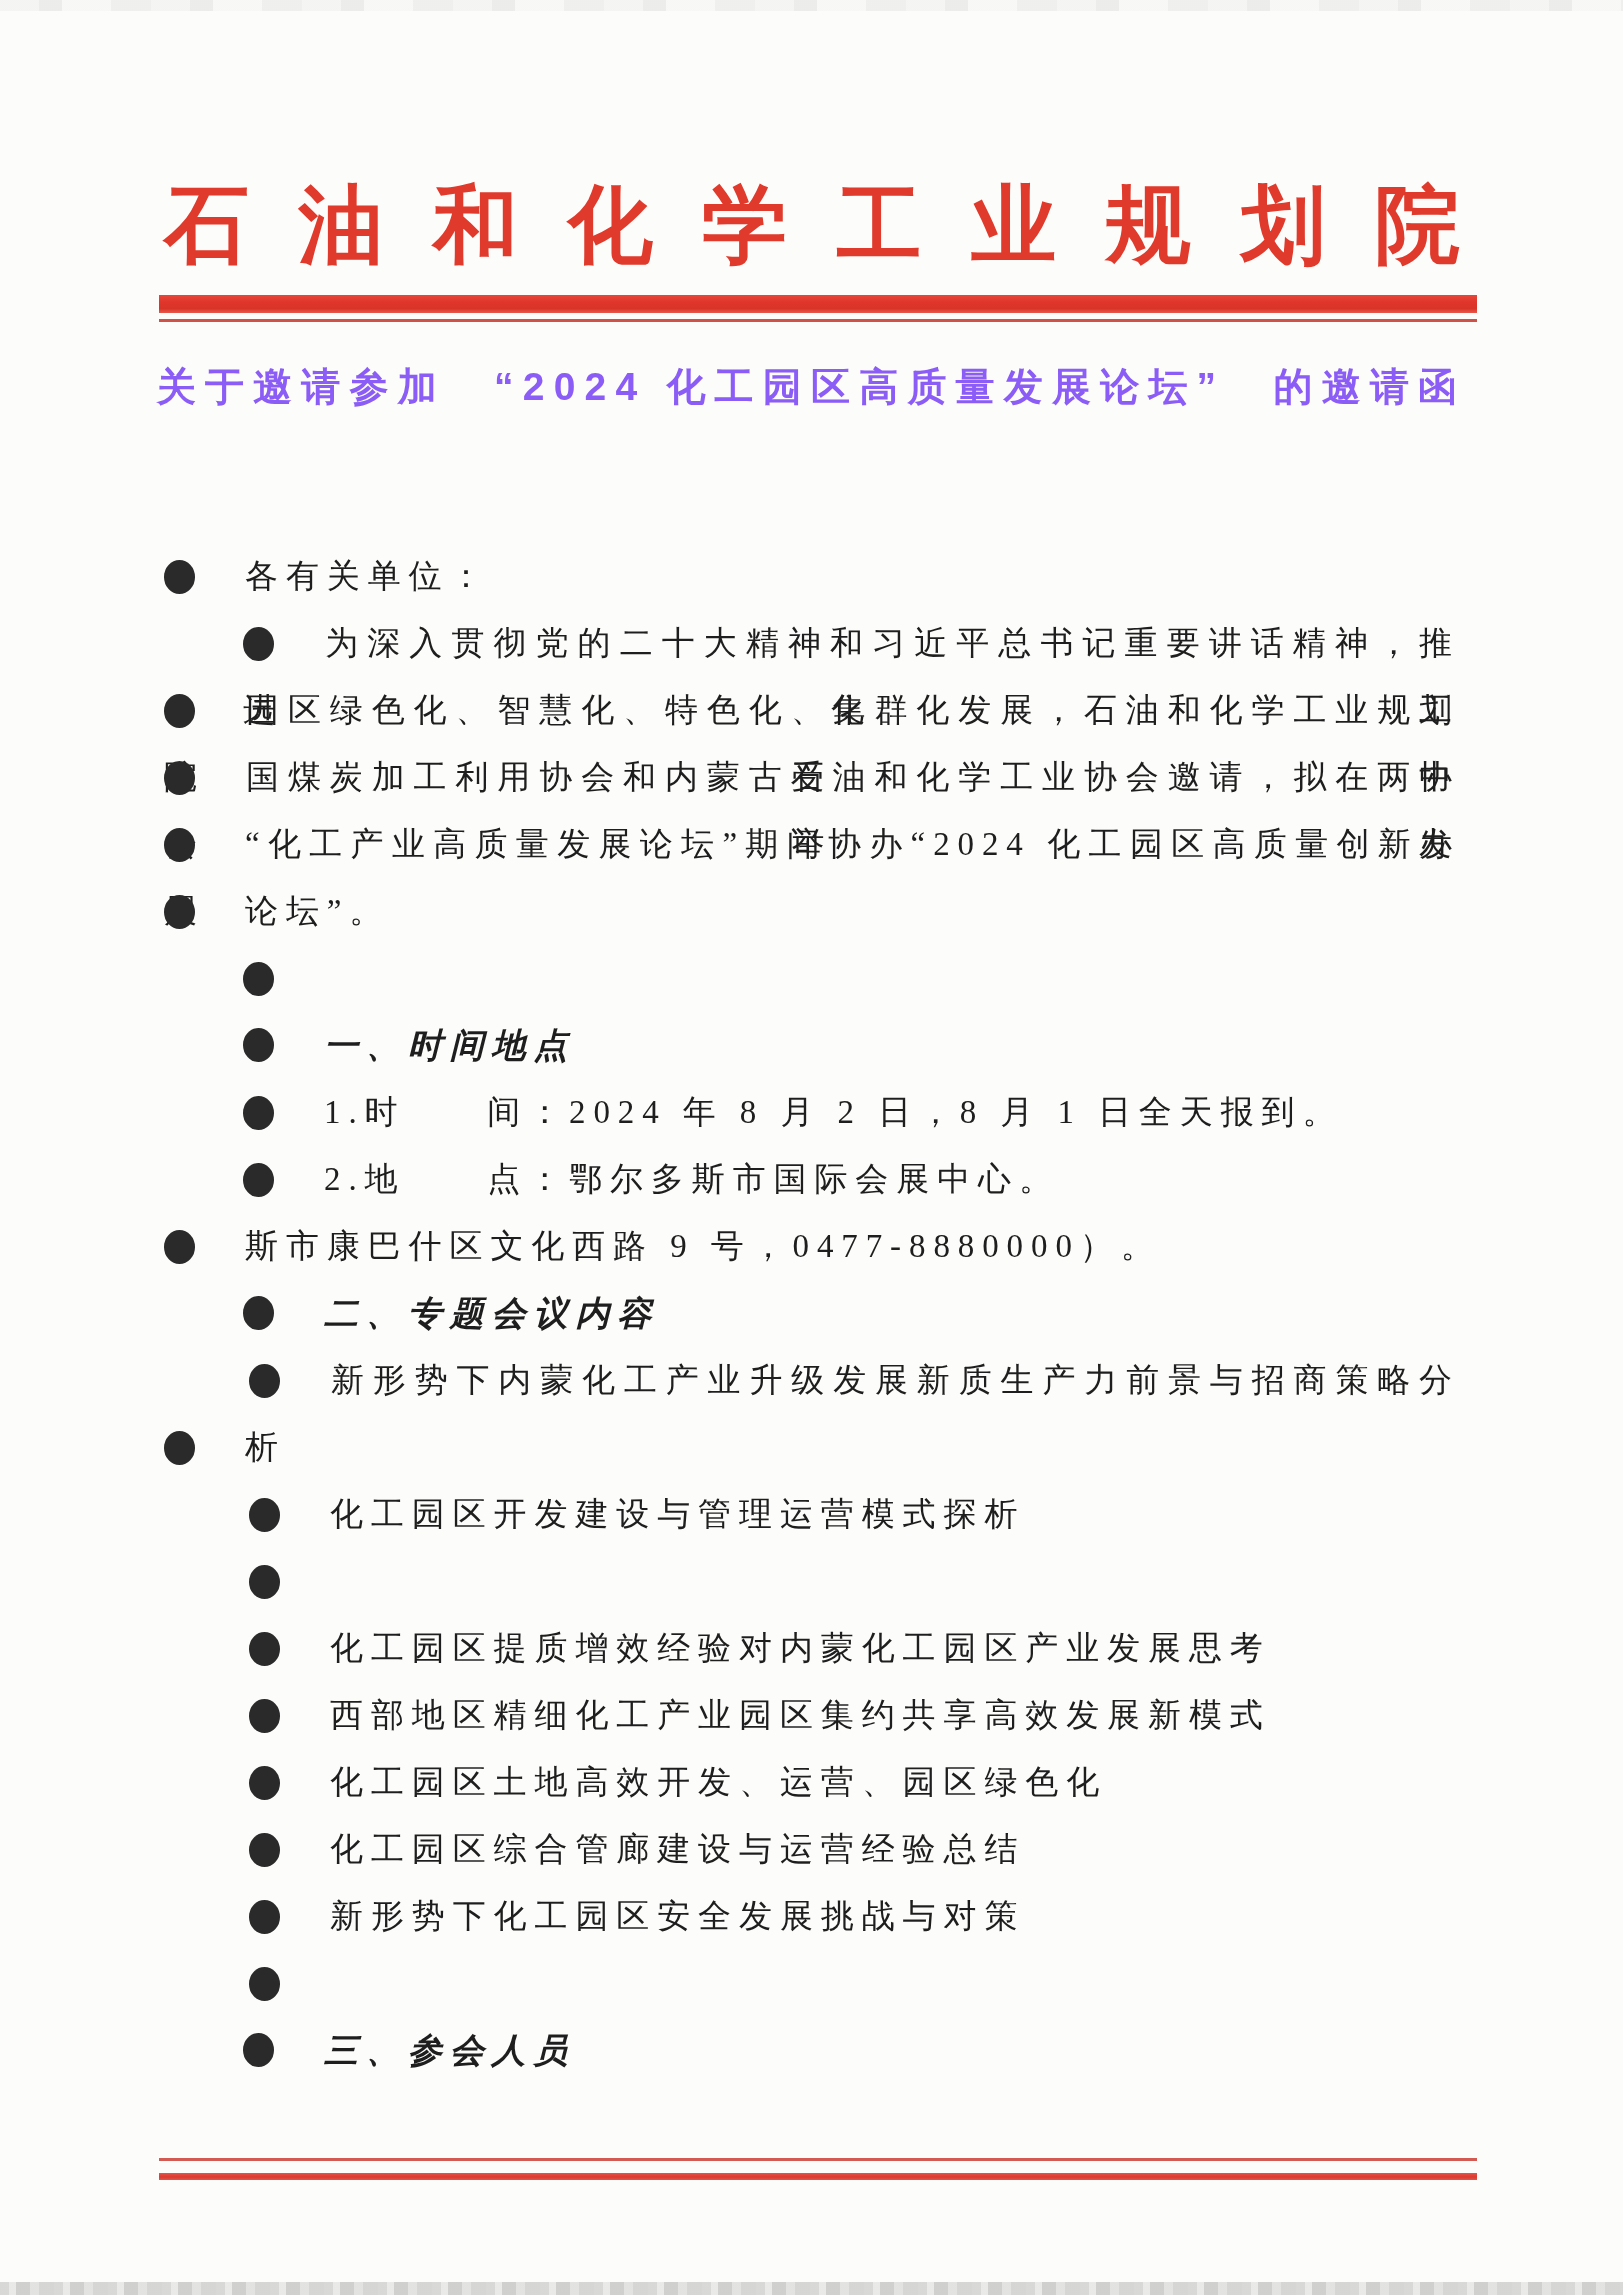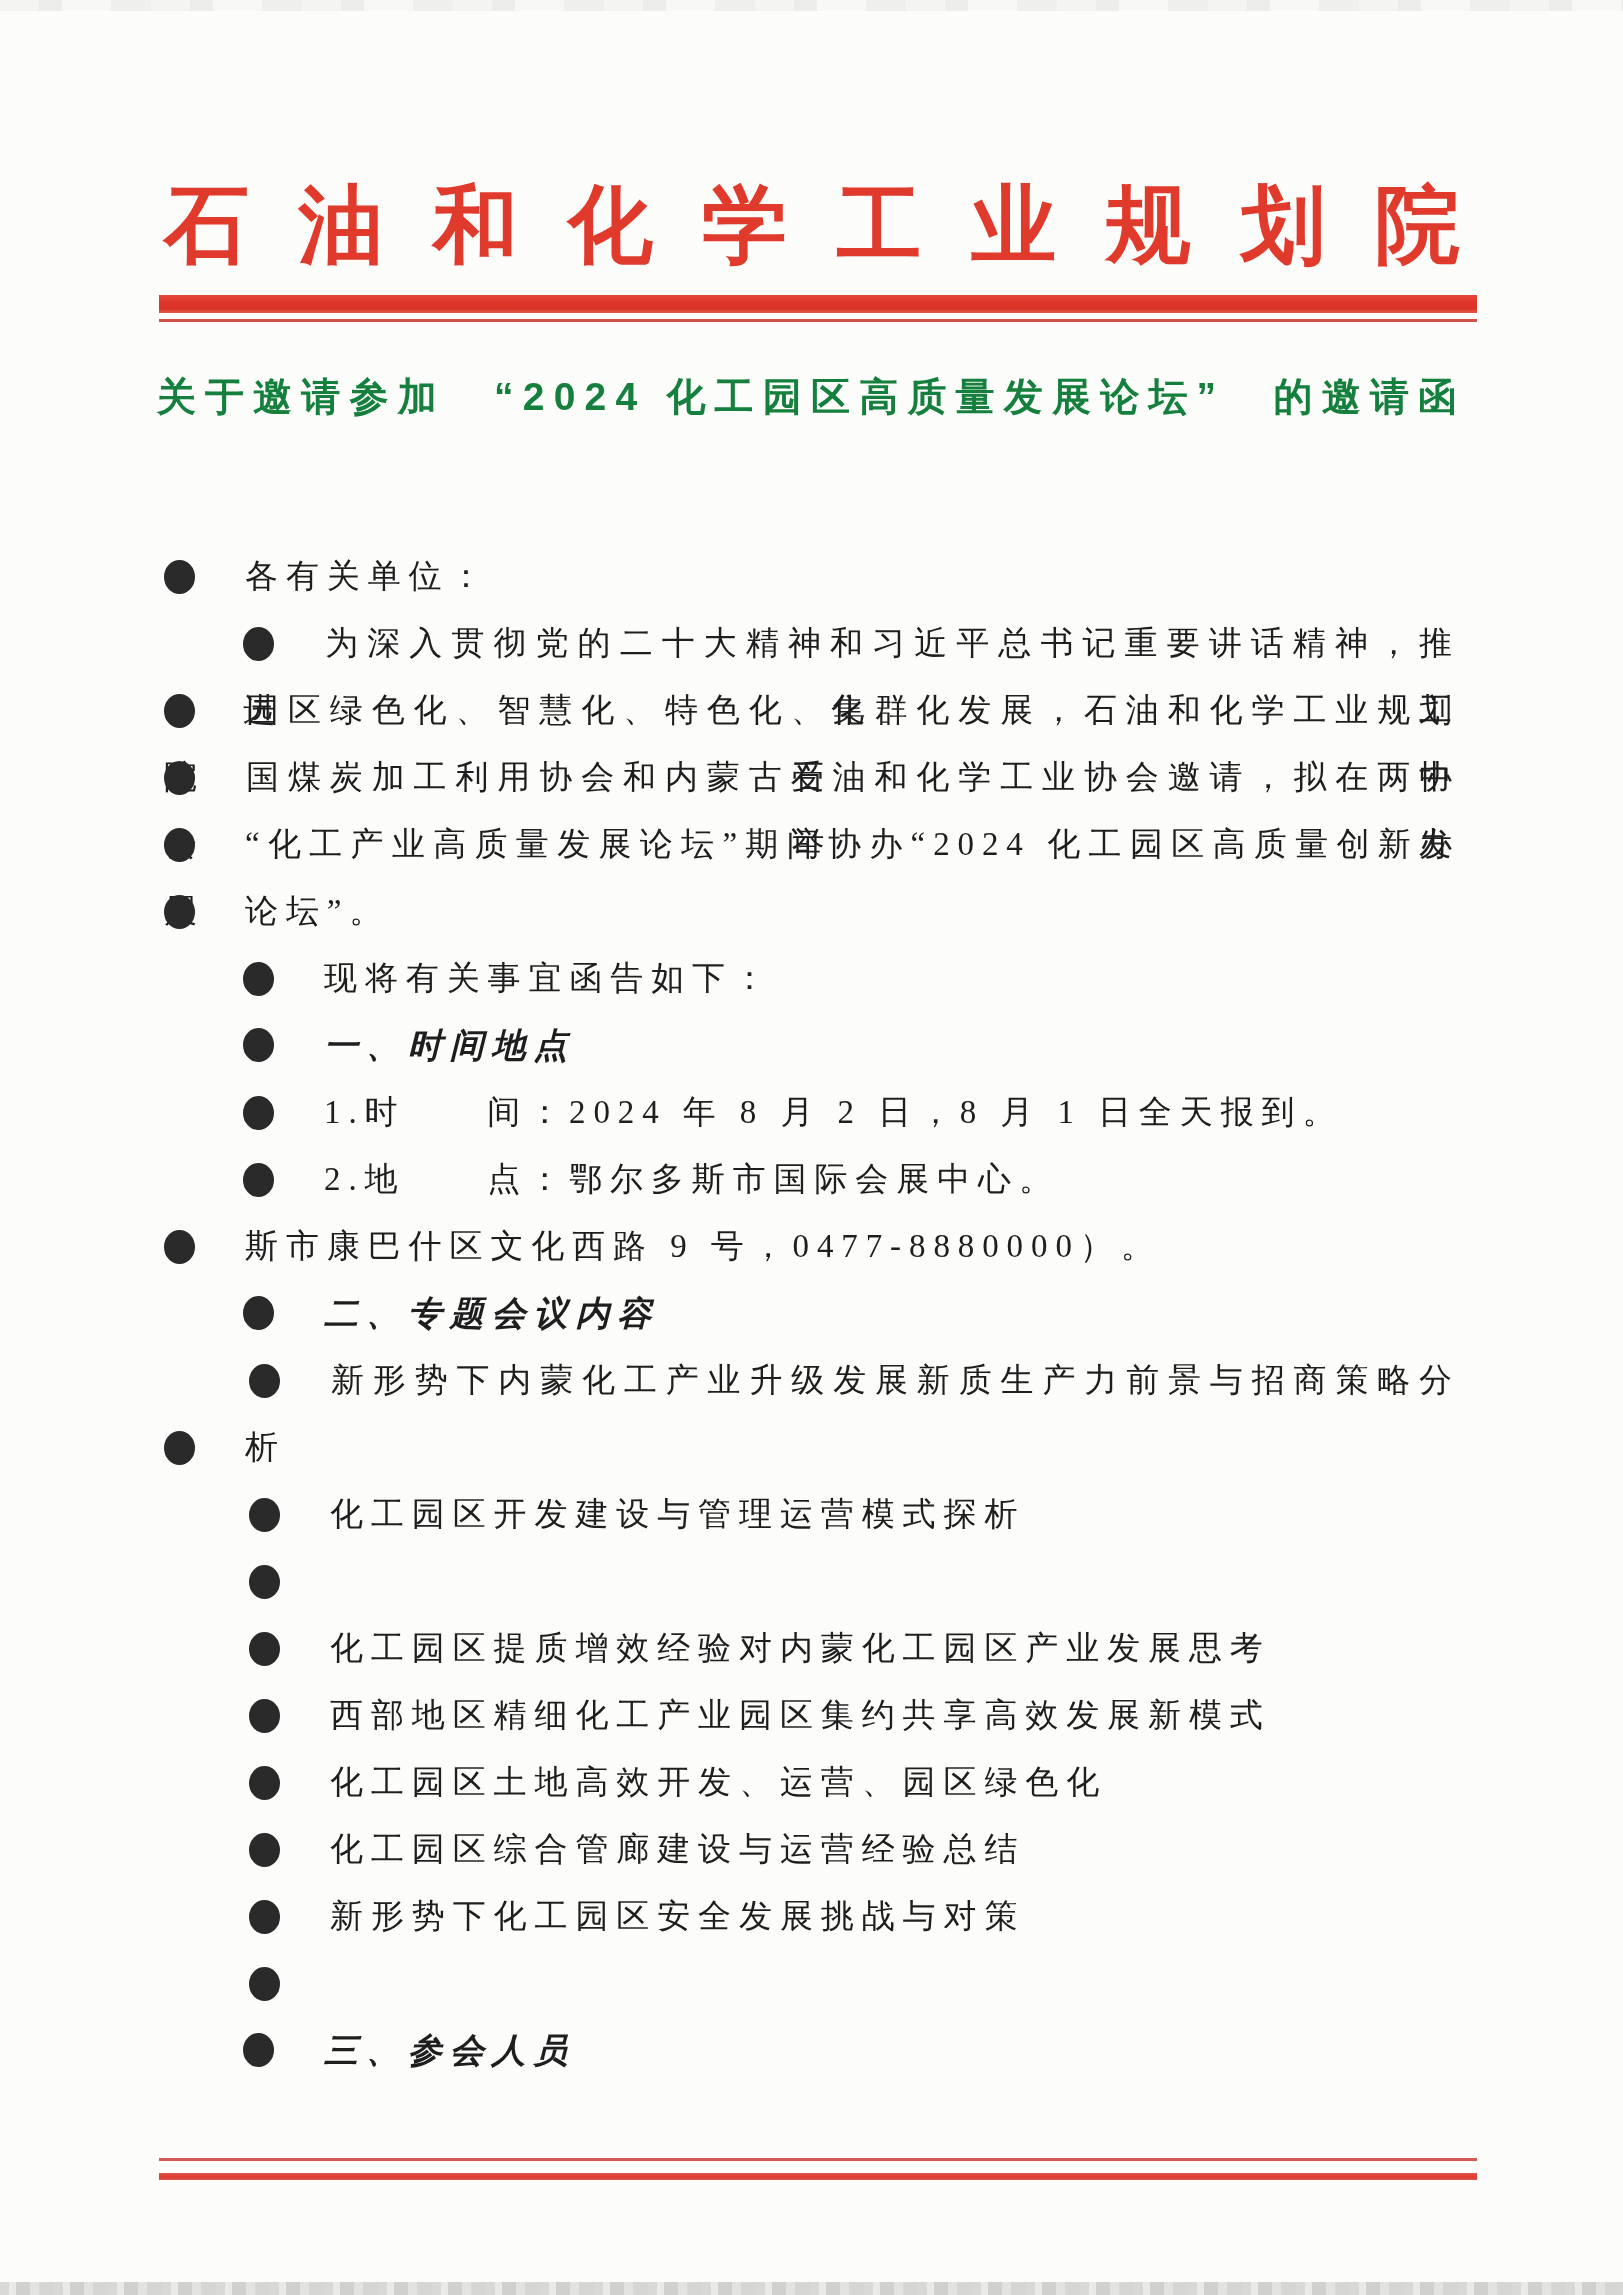--- a/index.html
+++ b/index.html
@@ -53,27 +53,27 @@
   .rule-thin-bottom{
     top:2158px;height:2.6px;
     background:#d25a52;
   }
   .rule-thick-bottom{
     top:2173px;height:7.2px;
     background:linear-gradient(180deg,#e4544a 0%,#dd3a2e 55%,#e4544a 100%);
   }
   
   .doc-title{
-    position:absolute;left:72px;top:370px;width:1479px;margin:0;
+    position:absolute;left:72px;top:360px;width:1479px;margin:0;
     text-align:center;
     font-family:"Liberation Sans","DejaVu Sans",sans-serif;
     font-weight:bold;
     font-size:39px;
     letter-spacing:9.2px;
-    color:#15803d;
+    color:#8b5cf6;
     white-space:nowrap;
   }
   
   .content{
     position:absolute;left:164px;top:543px;width:1296px;
     color:var(--ink);
   }
   .line{
     box-sizing:border-box;
     width:1296px;
@@ -138,21 +138,21 @@
   <div class="line s-body ind just"><span class="bullet" hidden=""></span><span class="txt">为深入贯彻党的二十大精神和习近平总书记重要讲话精神，推进化工</span></div>
 
   <div class="line s-body just"><span class="bullet" hidden=""></span><span class="txt">园区绿色化、智慧化、特色化、集群化发展，石油和化学工业规划院受中</span></div>
 
   <div class="line s-body just"><span class="bullet" hidden=""></span><span class="txt">国煤炭加工利用协会和内蒙古石油和化学工业协会邀请，拟在两协会举办</span></div>
 
   <div class="line s-body just"><span class="bullet" hidden=""></span><span class="txt">“化工产业高质量发展论坛”期间协办“2024 化工园区高质量创新发展</span></div>
 
   <div class="line s-body"><span class="bullet" hidden=""></span><span class="txt">论坛”。</span></div>
 
-  <div class="line s-body ind"><span class="bullet" hidden=""></span><span class="txt">现将有关事宜函告如下：</span></div>
+  <div class="line s-body ind"><span class="bullet" hidden=""></span></div>
 
   <div class="line s-heading ind"><span class="bullet" hidden=""></span><span class="txt">一、时间地点</span></div>
 
   <div class="line s-body ind"><span class="bullet" hidden=""></span><span class="txt">1.时　　间：2024 年 8 月 2 日，8 月 1 日全天报到。</span></div>
 
   <div class="line s-body ind"><span class="bullet" hidden=""></span><span class="txt">2.地　　点：鄂尔多斯市国际会展中心。</span></div>
 
 
   <div class="line s-body"><span class="bullet" hidden=""></span><span class="txt">斯市康巴什区文化西路 9 号，0477-8880000）。</span></div>
 

